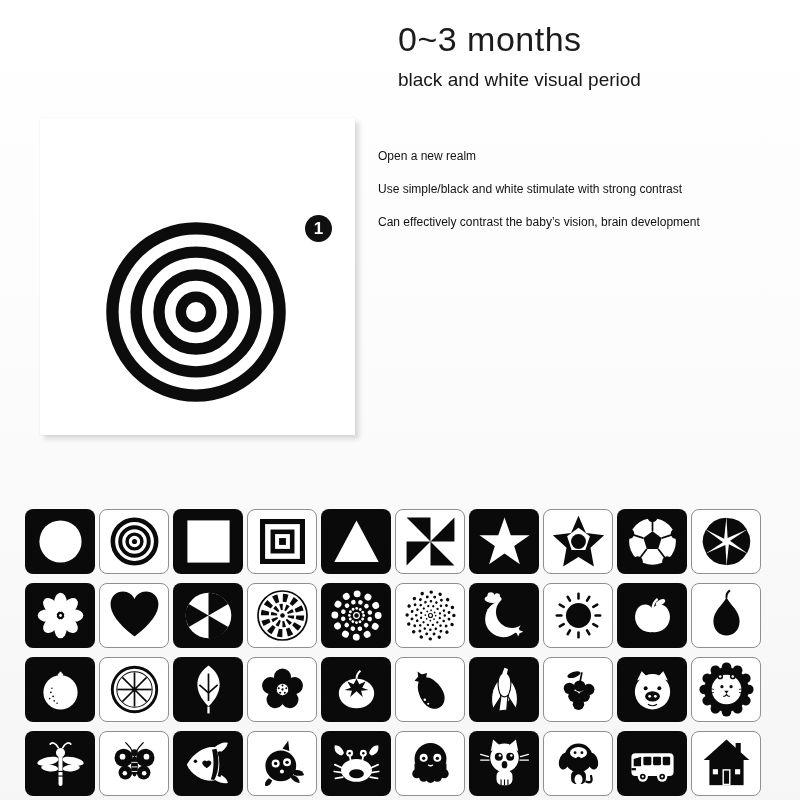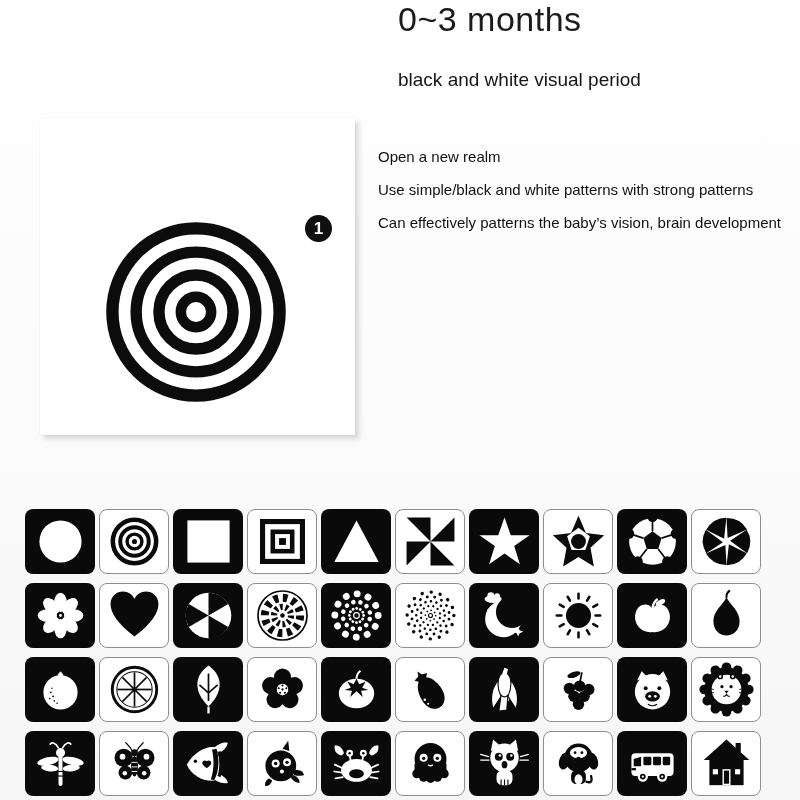--- a/index.html
+++ b/index.html
@@ -1,24 +1,24 @@
 <!DOCTYPE html>
 <html><head>
 <meta charset="utf-8">
 <style>
   html,body{margin:0;padding:0}
   body{
     width:800px;height:800px;position:relative;overflow:hidden;
     background:linear-gradient(180deg,#ffffff 0%,#fbfbfb 50%,#f6f6f6 100%);
     font-family:"Liberation Sans", sans-serif;color:#141414;
   }
-  .page-title{position:absolute;left:398px;top:0;font-size:34px;color:#1b1b1b;letter-spacing:.5px}
+  .page-title{position:absolute;left:398px;top:20px;font-size:34px;color:#1b1b1b;letter-spacing:.5px}
   .page-subtitle{position:absolute;left:398px;top:69px;font-size:19px;color:#161616}
   .desc{position:absolute;left:378px;top:140px;width:420px}
-  .desc p{margin:0;font-size:15px;line-height:33px;color:#111;white-space:nowrap}
+  .desc p{margin:0;font-size:12px;line-height:33px;color:#111;white-space:nowrap}
   .featured-card{
     position:absolute;left:40px;top:118px;width:315px;height:317px;background:#fff;
     box-shadow:4px 4px 5px rgba(0,0,0,.14), 0 0 1px rgba(0,0,0,.12);
   }
   .featured-card svg{position:absolute;left:61px;top:99px;width:190px;height:190px}
   .num-badge{
     position:absolute;left:265px;top:97px;width:27px;height:27px;border-radius:50%;
     background:#101010;color:#fff;font-size:17px;font-weight:bold;
     display:flex;align-items:center;justify-content:center;
   }
@@ -32,22 +32,22 @@
   .cell svg{width:61px;height:57px;display:block}
 </style>
 </head>
 <body>
 
 <div class="page-title">0~3 months</div>
 <div class="page-subtitle">black and white visual period</div>
 
 <div class="desc">
   <p>Open a new realm</p>
-  <p>Use simple/black and white patterns with strong patterns</p>
-  <p>Can effectively patterns the baby’s vision, brain development</p>
+  <p>Use simple/black and white stimulate with strong contrast</p>
+  <p>Can effectively contrast the baby’s vision, brain development</p>
 </div>
 
 <div class="featured-card">
   <svg viewBox="0 0 200 200">
     <g fill="none" stroke="#0c0c0c">
       <circle cx="100" cy="100" r="88" stroke-width="13"></circle>
       <circle cx="100" cy="100" r="63" stroke-width="12"></circle>
       <circle cx="100" cy="100" r="39" stroke-width="12"></circle>
       <circle cx="100" cy="100" r="16" stroke-width="11"></circle>
     </g>

